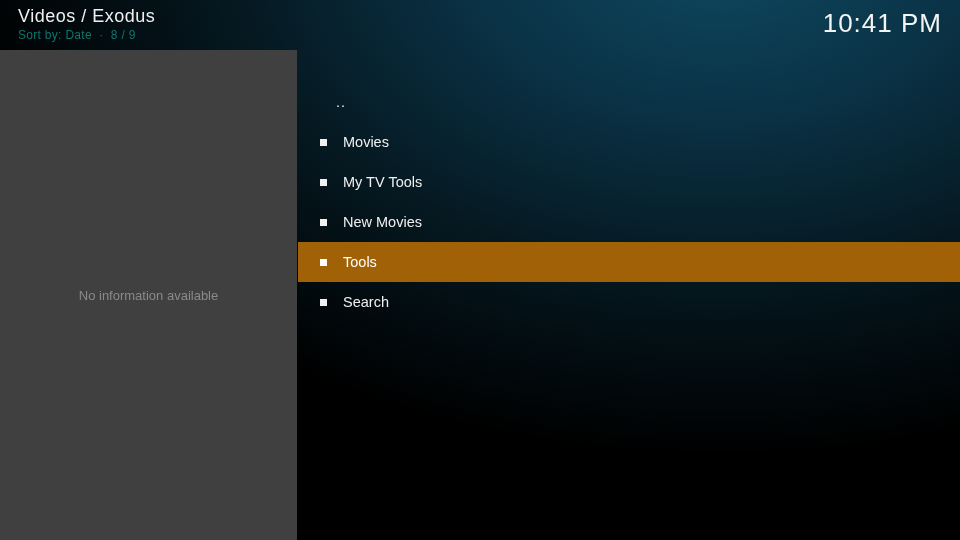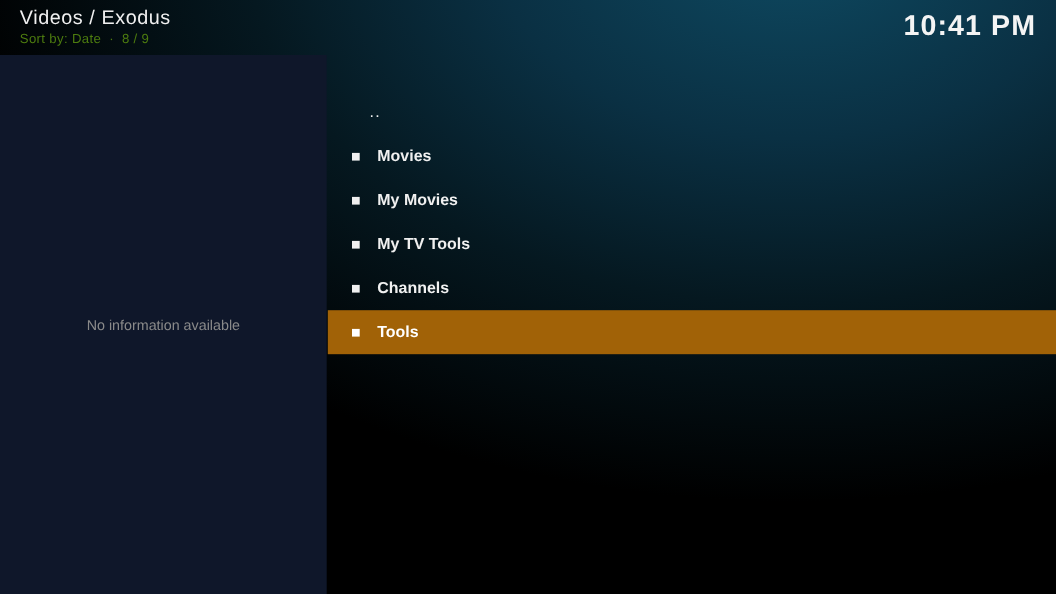--- a/index.html
+++ b/index.html
@@ -19,38 +19,38 @@
     align-items: flex-start;
   }
   .breadcrumb {
     font-size: 18px;
     font-weight: 300;
     color: #f0f0f0;
     letter-spacing: 0.5px;
   }
   .subline {
     font-size: 12px;
-    color: #4d7c0f;
+    color: #0f766e;
     margin-top: 1px;
     letter-spacing: 0.3px;
   }
   .clock {
     font-size: 26px;
-    font-weight: 700;
+    font-weight: 400;
     color: #f4f4f4;
     letter-spacing: 1px;
     margin-top: 2px;
   }
   .sidebar {
     position: absolute;
     left: 0;
     top: 50px;
     bottom: 0;
     width: 297px;
-    background: #0f172a;
+    background: #404040;
     display: flex;
     align-items: center;
     justify-content: center;
   }
   .sidebar-text {
     color: #8a8a8a;
     font-size: 13px;
     font-weight: 300;
   }
   .list {
@@ -59,21 +59,21 @@
     right: 0;
     top: 82px;
   }
   .row {
     height: 40px;
     display: flex;
     align-items: center;
     padding-left: 22px;
     font-size: 14.5px;
     color: #f0f0f0;
-    font-weight: 700;
+    font-weight: 400;
   }
   .row.selected {
     background: #a16207;
     color: #ffffff;
   }
   .bullet {
     width: 7px;
     height: 7px;
     background: #f0f0f0;
     margin-right: 16px;
@@ -105,27 +105,27 @@
 <div class="list">
   <div class="row up">
     <span class="dots">..</span>
   </div>
   <div class="row">
     <span class="bullet"></span>
     <span>Movies</span>
   </div>
   <div class="row">
     <span class="bullet"></span>
-    <span>My Movies</span>
-  </div>
-  <div class="row">
-    <span class="bullet"></span>
     <span>My TV Tools</span>
   </div>
   <div class="row">
     <span class="bullet"></span>
-    <span>Channels</span>
+    <span>New Movies</span>
   </div>
   <div class="row selected">
     <span class="bullet"></span>
     <span>Tools</span>
   </div>
+  <div class="row">
+    <span class="bullet"></span>
+    <span>Search</span>
+  </div>
 </div>
 
 </body></html>

